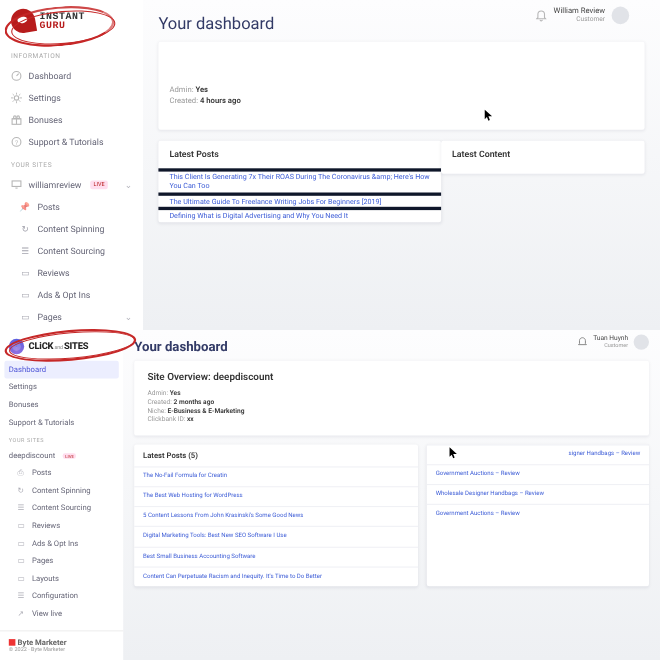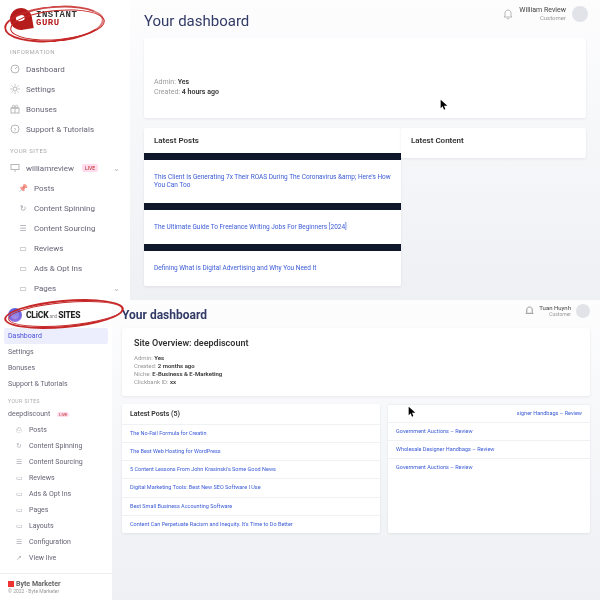--- a/index.html
+++ b/index.html
@@ -40,21 +40,21 @@
   .title { font-size:15px; color:#323a66; font-weight:400; margin: 6px 0 8px;}
   .card { background:#fff; border-radius:2px; box-shadow: 0 1px 3px rgba(20,30,60,0.08); }
   .ov1 { height:80px; padding:40px 10px 10px 10px; font-size:7px; color:#555; margin-bottom:10px;}
   .ov1 .ln { margin-bottom:2px; }
   .ov1 .ln .k{ color:#999; }
   .ov1 .ln .v{ color:#333; font-weight:600;}
   .row2 { display:flex; }
   .lp { flex: 1.25; }
   .lr { flex: 0.9; height: 30px;}
   .ph { font-size:8px; font-weight:600; color:#333; padding:8px 10px; }
-  .post { padding:13px 10px; border-top:7px solid #0f172a; font-size:6.5px; color:#3b5bd6; line-height:1.3; cursor:pointer;}
+  .post { padding:1px 10px; border-top:3px solid #0f172a; font-size:6.5px; color:#3b5bd6; line-height:1.3; cursor:pointer;}
   .cursor { position:absolute; width:8px; height:12px; }
 
   
   .sb2 { width:112px; background:#fff; flex:0 0 112px; display:flex; flex-direction:column; font-size:7px; color:#666;}
   .logo2 { display:flex; align-items:center; gap:4px; padding:8px 8px 6px 8px;}
   .logo2 .mk { width:14px; height:14px; background:conic-gradient(#5b5fe0,#8f6fe0,#5b5fe0); border-radius:50%; position:relative;}
   .logo2 .mk::after{content:"";position:absolute;inset:3px;border-radius:50%;background:#fff3;}
   .logo2 .lt { font-weight:800; font-size:8.5px; color:#222; letter-spacing:-0.2px;}
   .logo2 .lt .mid{ font-size:5px; color:#888; font-weight:400; margin:0 1px;}
   .mi2 { display:flex; align-items:center; gap:5px; padding:4px 8px; cursor:pointer; color:#667; font-size:7px;}
@@ -175,21 +175,21 @@
           <span class="lbl">Pages</span>
           <span class="chev" style="margin-left:auto;font-size:8px;opacity:.5">⌄</span>
         </div>
       <div class="mi sub" style="opacity:.4">
           <span class="ic">▭</span>
           <span class="lbl">Layouts</span>
         </div>
     </div>
 
     <div class="main">
-      <div class="hbar" style="position:absolute; right:2px; top:2px;">
+      <div class="hbar" style="position:absolute; right:18px; top:2px;">
         <span class="bell">
             <svg viewBox="0 0 10 12" width="10" height="12">
               <path d="M5 1c1.7 0 3 1.3 3 3v3l1 1H1l1-1V4c0-1.7 1.3-3 3-3z" fill="none" stroke="#888"></path>
               <path d="M4 9a1 1 0 002 0" stroke="#888" fill="none"></path>
             </svg>
           </span>
         <div class="uname">
           <span>William Review</span>
           <span class="r">Customer</span>
         </div>
@@ -200,21 +200,21 @@
 
       <div class="card ov1">
         <div class="ln"><span class="k">Admin:</span> <span class="v">Yes</span></div>
         <div class="ln"><span class="k">Created:</span> <span class="v">4 hours ago</span></div>
       </div>
 
       <div class="row2">
         <div class="card lp">
           <div class="ph">Latest Posts</div>
           <div class="post">This Client Is Generating 7x Their ROAS During The Coronavirus &amp;amp; Here's How You Can Too</div>
-          <div class="post">The Ultimate Guide To Freelance Writing Jobs For Beginners [2024]</div>
+          <div class="post">The Ultimate Guide To Freelance Writing Jobs For Beginners [2019]</div>
           <div class="post">Defining What is Digital Advertising and Why You Need It</div>
         </div>
         <div class="card lr">
           <div class="ph">Latest Content</div>
         </div>
       </div>
       <svg class="cursor" style="left:310px; top:99px;" viewBox="0 0 12 18">
           <path d="M1 1l0 13 3-3 2 5 2-1-2-5 5 0z" fill="#000"></path>
         </svg>
     </div>

